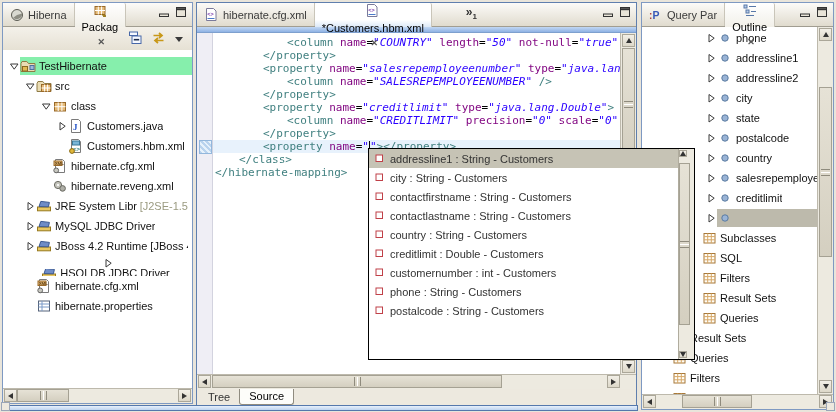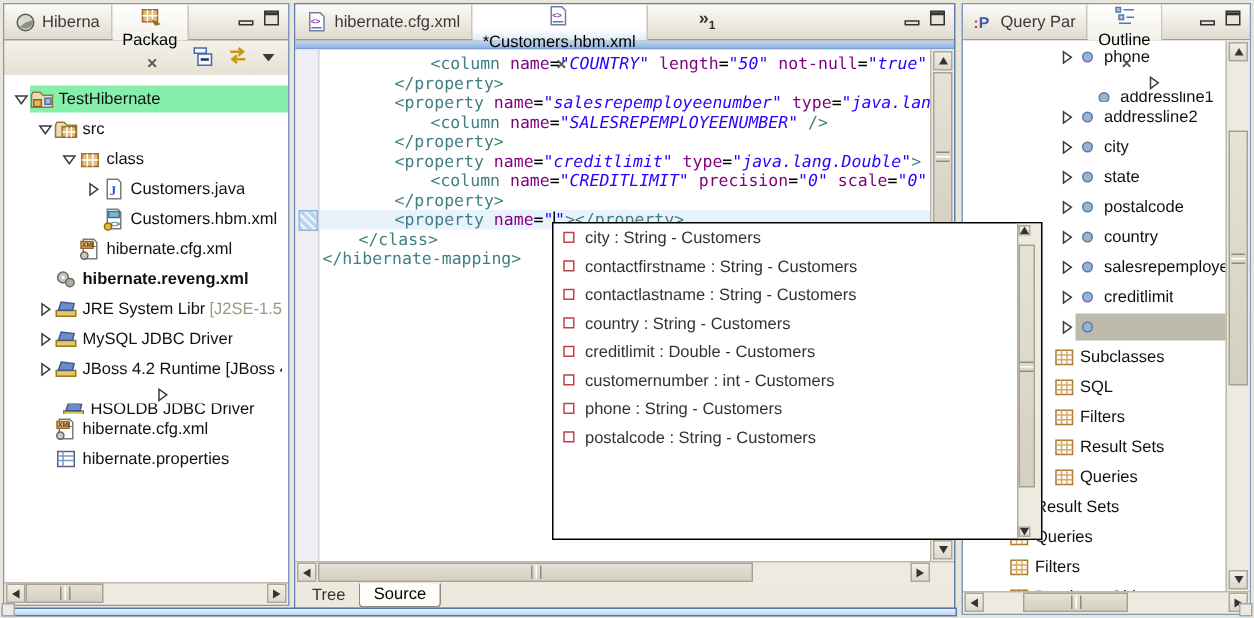--- a/index.html
+++ b/index.html
@@ -242,21 +242,21 @@
             <svg width="16" height="16" viewBox="0 0 16 16" xmlns="http://www.w3.org/2000/svg">
               <path d="M3.5,1.5 h7 l2,2 v11 h-9 Z" fill="#fff" stroke="#7A7A7A"></path>
               <rect x="2" y="3" width="8" height="4.5" fill="#E5BB79" stroke="#9A6A2A"></rect>
               <text x="2.7" y="6.8" font-size="4.4" font-weight="bold" fill="#5A3A10">XML</text>
               <circle cx="4.2" cy="12.4" r="2.4" fill="#C8C8C0" stroke="#666"></circle>
             </svg>
           </span>
           <span class="tlabel">hibernate.cfg.xml</span>
         </span>
       </div>
-      <div class="trow" style="padding-left: 20px; font-weight: bold;">
+      <div class="trow" style="padding-left: 36px;">
         <span class="arrow-slot"></span>
         <span class="rowbody">
           <span class="ticon" style="display: inline-flex; align-items: center;">
             <svg width="16" height="16" viewBox="0 0 16 16" xmlns="http://www.w3.org/2000/svg">
               <circle cx="6" cy="7" r="3.6" fill="#C4C4BC" stroke="#6A6A62"></circle>
               <circle cx="10.6" cy="10.4" r="2.8" fill="#AFAFa7" stroke="#6A6A62"></circle>
               <circle cx="6" cy="7" r="1.1" fill="#fff"></circle>
             </svg>
           </span>
           <span class="tlabel">hibernate.reveng.xml</span>
@@ -494,21 +494,21 @@
         </span>
         <span class="rowsel">
           <span class="ticon" style="display: inline-flex; align-items: center;">
             <svg width="10" height="10" viewBox="0 0 10 10" xmlns="http://www.w3.org/2000/svg">
               <circle cx="5" cy="5" r="3.2" fill="#9AB4D6" stroke="#5A7AA0"></circle>
             </svg>
           </span>
           <span class="tlabel">phone</span>
         </span>
       </div>
-      <div class="orow" style="padding-left: 62px; flex-direction: column;">
+      <div class="orow" style="padding-left: 62px;">
         <span class="arrow-slot">
           <svg width="10" height="10" viewBox="0 0 10 10" xmlns="http://www.w3.org/2000/svg">
             <polygon points="3,1.5 8.2,5.2 3,9" fill="#fff" stroke="#3a3a3a"></polygon>
           </svg>
         </span>
         <span class="rowsel">
           <span class="ticon" style="display: inline-flex; align-items: center;">
             <svg width="10" height="10" viewBox="0 0 10 10" xmlns="http://www.w3.org/2000/svg">
               <circle cx="5" cy="5" r="3.2" fill="#9AB4D6" stroke="#5A7AA0"></circle>
             </svg>
@@ -755,20 +755,28 @@
         <span class="tri right"></span>
       </div>
       <div class="sthumb" style="left: 40px; width: 70px;">
         <span class="grip-v"></span>
       </div>
     </div>
 </div>
 
 <div id="popup">
   <div id="popupItems">
+      <div class="prow selected">
+        <span style="display: inline-flex; align-items: center;">
+          <svg width="9" height="9" viewBox="0 0 9 9" xmlns="http://www.w3.org/2000/svg">
+            <rect x="1" y="1" width="6.5" height="6.5" fill="#fff" stroke="#C04048"></rect>
+          </svg>
+        </span>
+        <span>addressline1 : String - Customers</span>
+      </div>
       <div class="prow">
         <span style="display: inline-flex; align-items: center;">
           <svg width="9" height="9" viewBox="0 0 9 9" xmlns="http://www.w3.org/2000/svg">
             <rect x="1" y="1" width="6.5" height="6.5" fill="#fff" stroke="#C04048"></rect>
           </svg>
         </span>
         <span>city : String - Customers</span>
       </div>
       <div class="prow">
         <span style="display: inline-flex; align-items: center;">

